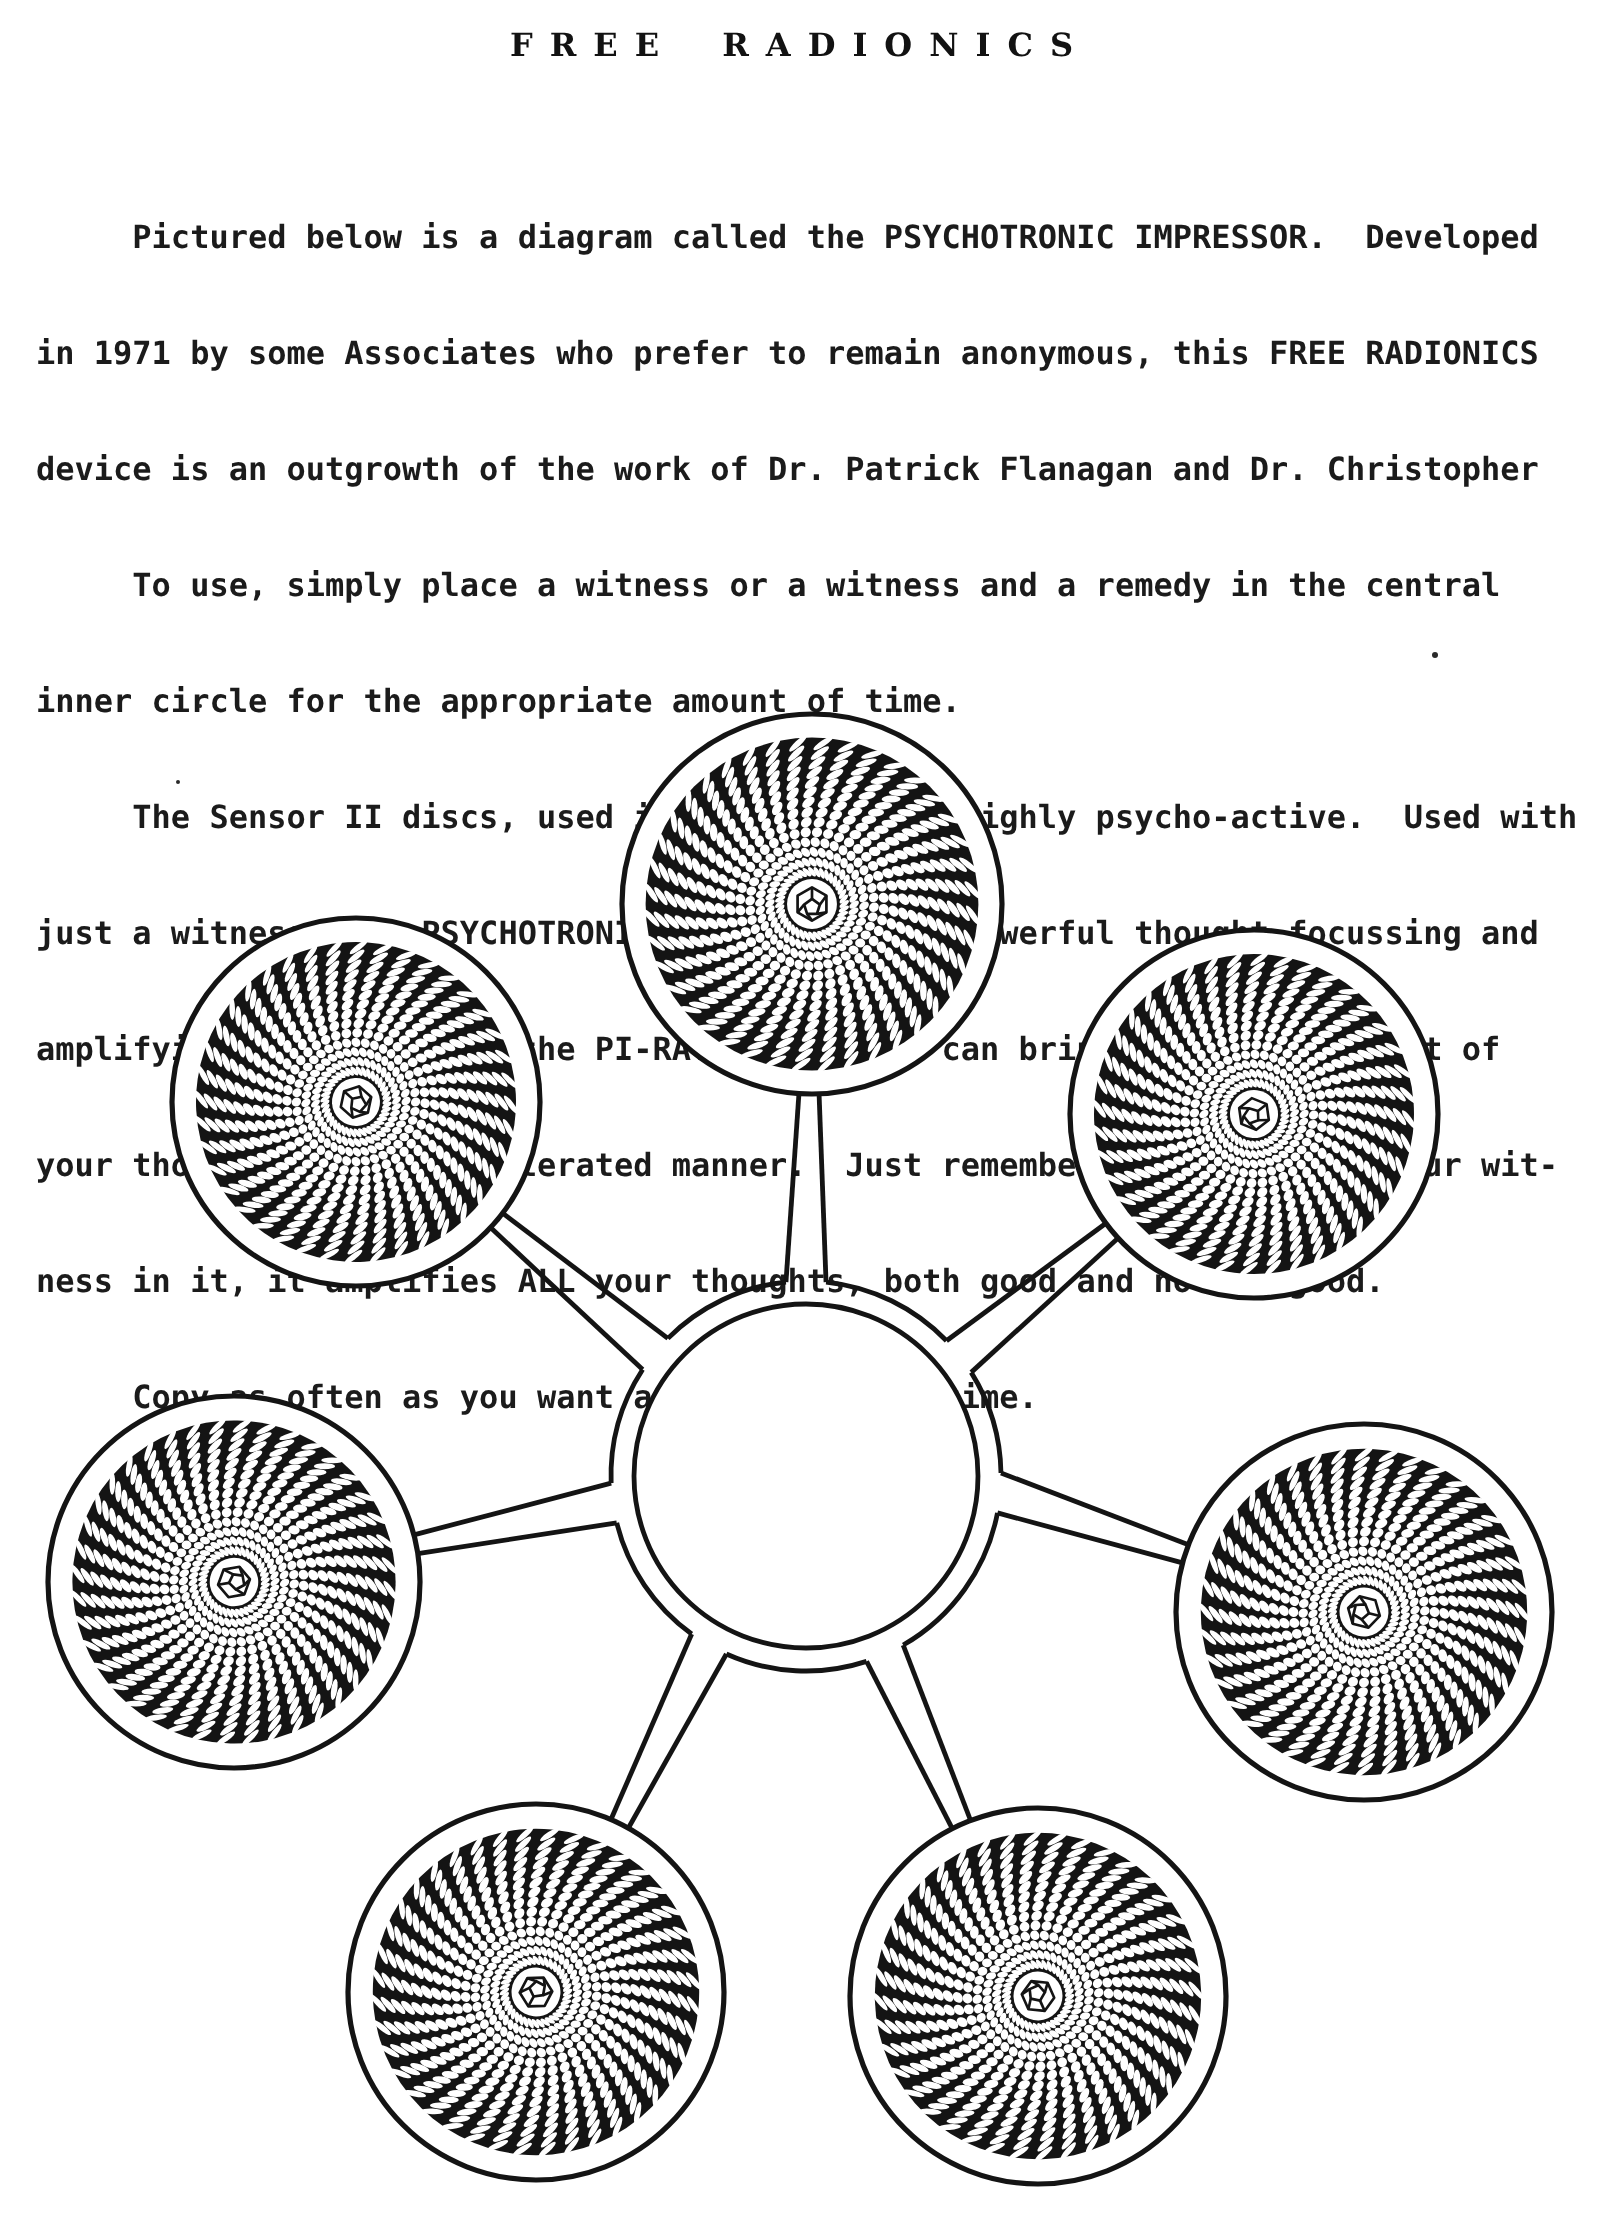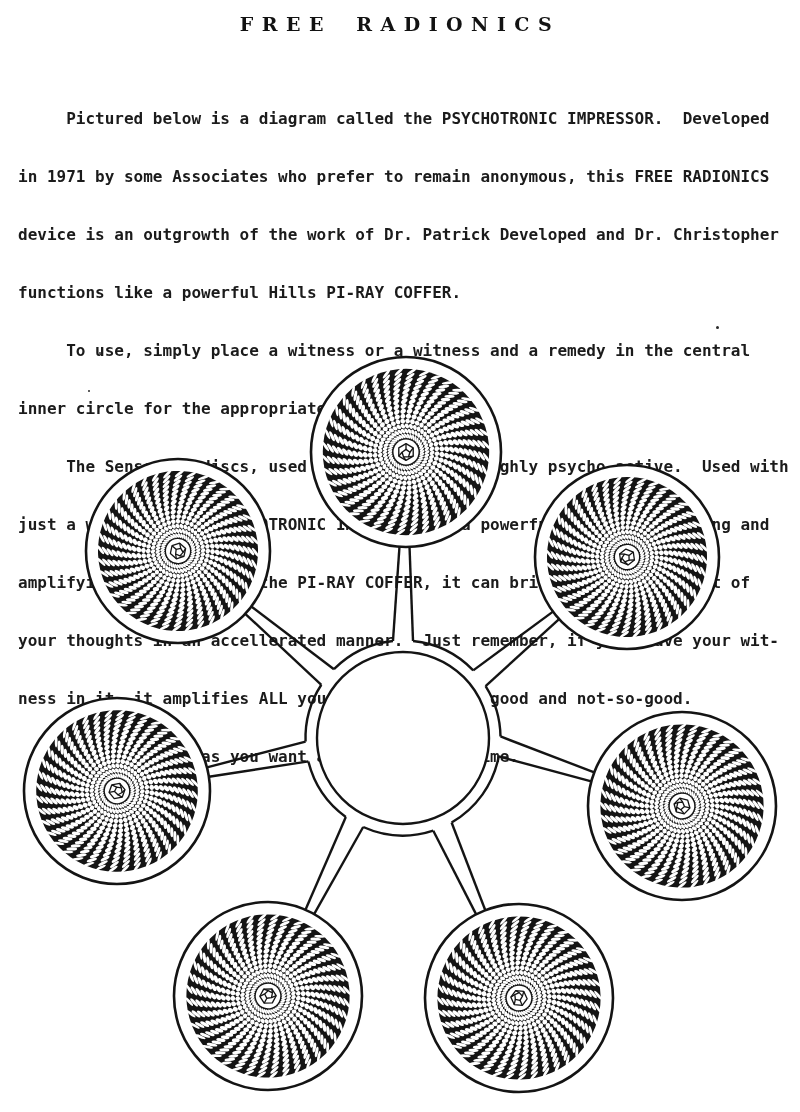--- a/index.html
+++ b/index.html
@@ -4,21 +4,21 @@
 <style>
   html,body{margin:0;padding:0;}
   body{
     width:800px;height:1112px;position:relative;overflow:hidden;
     background:#ffffff;
     font-family:"DejaVu Sans Mono","Liberation Mono",monospace;
   }
   .title{
     position:absolute;top:13px;left:0;width:800px;text-align:center;
     font-family:"DejaVu Serif","Liberation Serif",serif;
-    font-size:19px;font-weight:700;letter-spacing:8.5px;word-spacing:9px;
+    font-size:16px;font-weight:700;letter-spacing:8.5px;word-spacing:9px;
     color:#121212;
   }
   .body-text{
     position:absolute;top:70px;left:18px;width:782px;
     font-size:16px;line-height:19.35px;font-weight:700;
     color:#1b1b1b;white-space:pre;
   }
   .tline{height:19.35px;}
   .u{
     text-decoration-thickness:1.6px;
@@ -29,22 +29,21 @@
   .speck{position:absolute;background:#2a2a2a;border-radius:50%;}
 </style>
 </head>
 <body>
 
 <div class="title">FREE RADIONICS</div>
 
 <div class="body-text">
   <div class="tline">     Pictured below is a diagram called the PSYCHOTRONIC IMPRESSOR.  Developed</div>
   <div class="tline">in 1971 by some Associates who prefer to remain anonymous, this FREE RADIONICS</div>
-  <div class="tline">device is an outgrowth of the work of Dr. Patrick Developed and Dr. Christopher</div>
-  <div class="tline">functions like a powerful Hills PI-RAY COFFER.</div>
+  <div class="tline">device is an outgrowth of the work of Dr. Patrick Flanagan and Dr. Christopher</div>
   <div class="tline">     To use, simply place a witness or a witness and a remedy in the central</div>
   <div class="tline">inner circle for the appropriate amount of time.</div>
   <div class="tline">     The Sensor II discs, used in this way, are highly psycho-active.  Used with</div>
   <div class="tline">just a witness, the PSYCHOTRONIC IMPRESSOR is a powerful thought focussing and</div>
   <div class="tline">amplifying device.  Like the PI-RAY COFFER, it can bring to you the fruit of</div>
   <div class="tline">your thoughts in an accellerated manner.  Just remember, if you leave your wit-</div>
   <div class="tline"><span>ness in it, it amplifies </span><span class="u">ALL</span><span> your thoughts, both good and not-so-good.</span></div>
   <div class="tline">     Copy as often as you want and have a good time.</div>
 </div>
 

